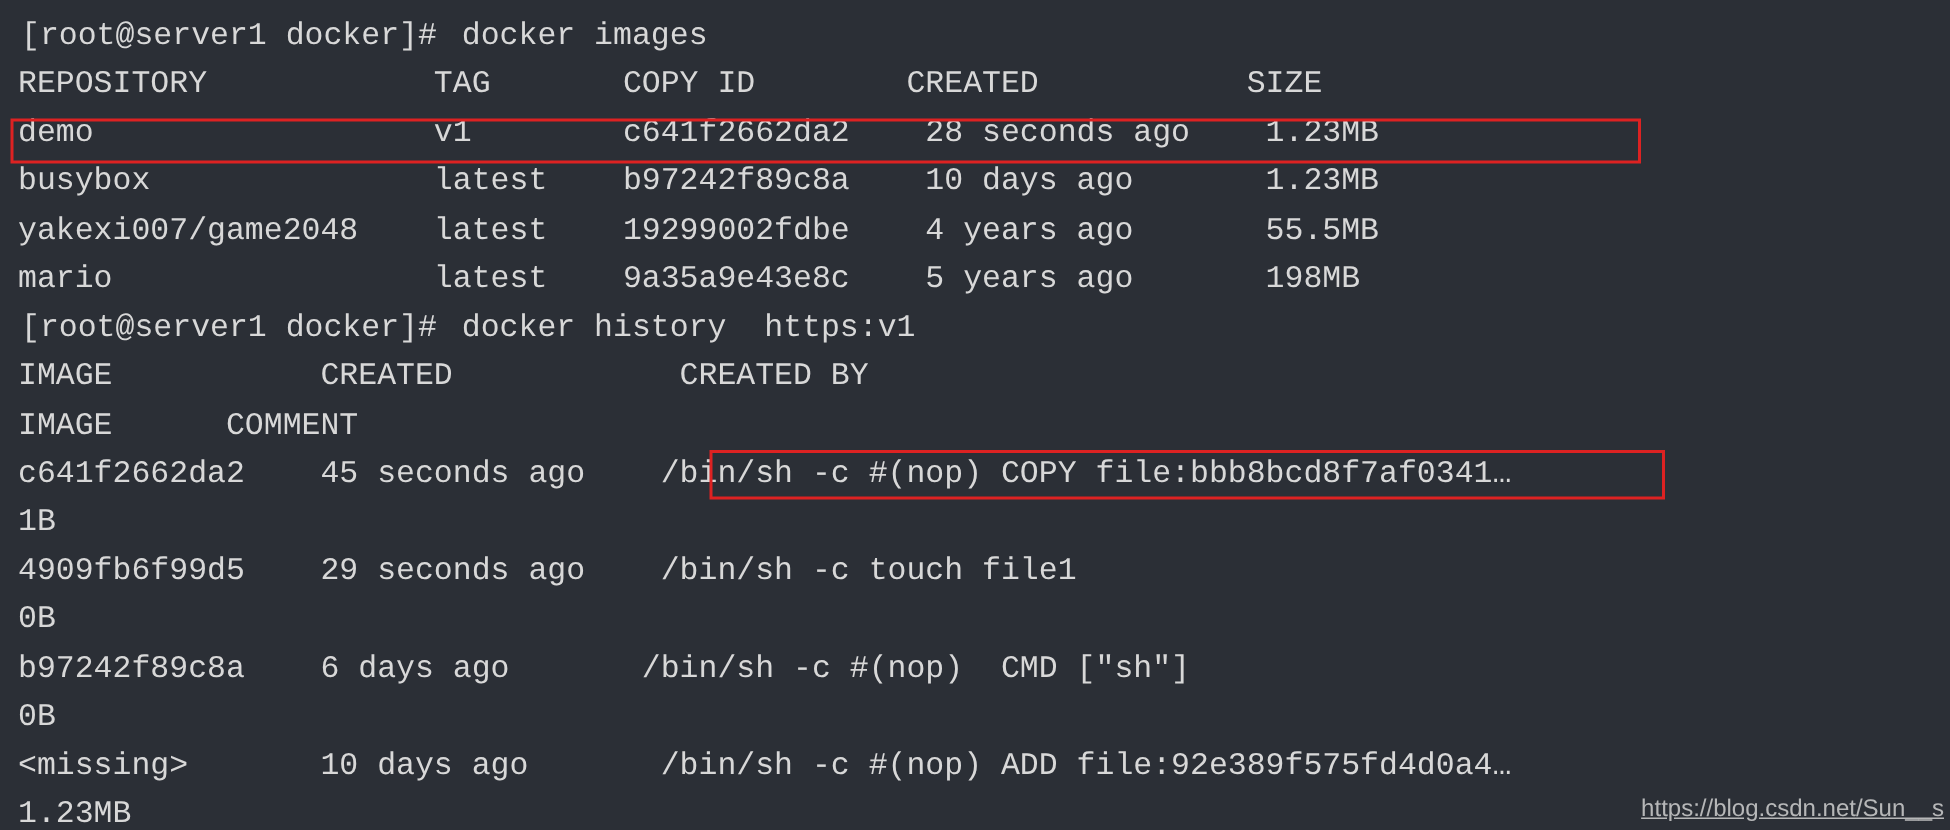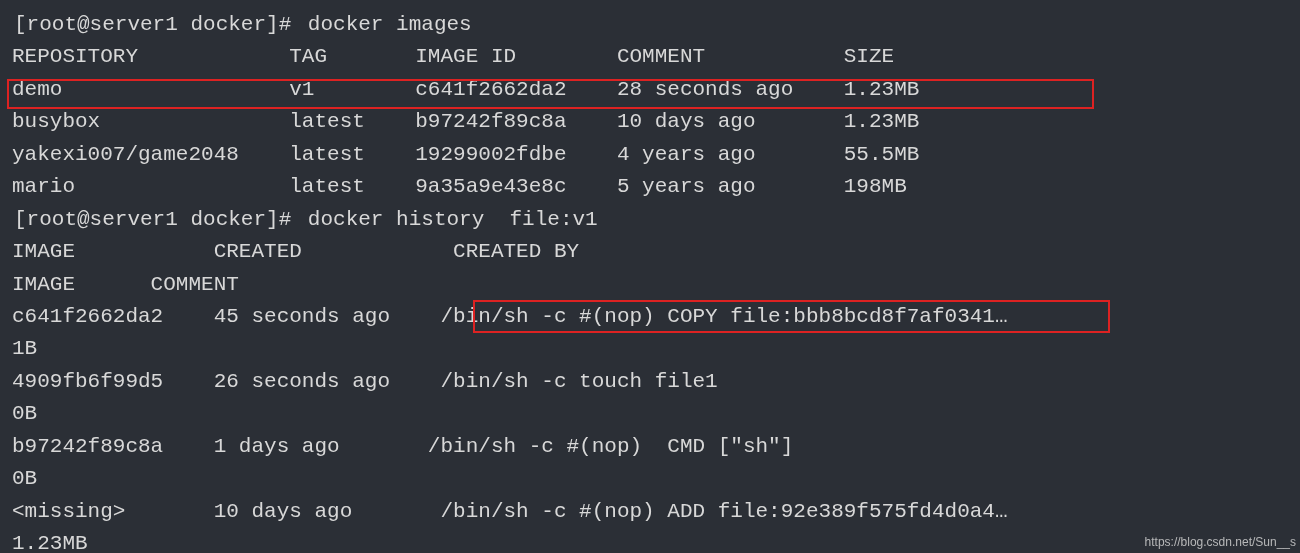--- a/index.html
+++ b/index.html
@@ -17,42 +17,43 @@
     }
     .line { white-space: pre; }
     .red-box { position: absolute; border: 2px solid #d22; pointer-events: none; }
     .box1 { left: 1px; top: 73px; width: 1087px; height: 30px; }
     .box2 { left: 467px; top: 294px; width: 637px; height: 33px; }
     .watermark {
       position: absolute;
       right: 6px;
       bottom: 4px;
       color: #cfcfcf;
-      font-size: 12px;
+      font-size: 16px;
       font-family: Arial, sans-serif;
       opacity: 0.85;
+      text-decoration: underline;
     }
   </style>
 </head>
 <body>
 
 <div class="line"><span>[root@server1 docker]# </span><span>docker images</span></div>
-<div class="line">REPOSITORY            TAG       IMAGE ID        COMMENT           SIZE</div>
+<div class="line">REPOSITORY            TAG       COPY ID        CREATED           SIZE</div>
 <div class="line">demo                  v1        c641f2662da2    28 seconds ago    1.23MB</div>
 <div class="line">busybox               latest    b97242f89c8a    10 days ago       1.23MB</div>
 <div class="line">yakexi007/game2048    latest    19299002fdbe    4 years ago       55.5MB</div>
 <div class="line">mario                 latest    9a35a9e43e8c    5 years ago       198MB</div>
-<div class="line"><span>[root@server1 docker]# </span><span>docker history  file:v1</span></div>
+<div class="line"><span>[root@server1 docker]# </span><span>docker history  https:v1</span></div>
 <div class="line">IMAGE           CREATED            CREATED BY</div>
 <div class="line">IMAGE      COMMENT</div>
 <div class="line">c641f2662da2    45 seconds ago    /bin/sh -c #(nop) COPY file:bbb8bcd8f7af0341…</div>
 <div class="line">1B</div>
-<div class="line">4909fb6f99d5    26 seconds ago    /bin/sh -c touch file1</div>
+<div class="line">4909fb6f99d5    29 seconds ago    /bin/sh -c touch file1</div>
 <div class="line">0B</div>
-<div class="line">b97242f89c8a    1 days ago       /bin/sh -c #(nop)  CMD ["sh"]</div>
+<div class="line">b97242f89c8a    6 days ago       /bin/sh -c #(nop)  CMD ["sh"]</div>
 <div class="line">0B</div>
 <div class="line">&lt;missing&gt;       10 days ago       /bin/sh -c #(nop) ADD file:92e389f575fd4d0a4…</div>
 <div class="line">1.23MB</div>
 
 <div class="red-box box1"></div>
 <div class="red-box box2"></div>
 
 <div class="watermark">https://blog.csdn.net/Sun__s</div>
 
 </body></html>

